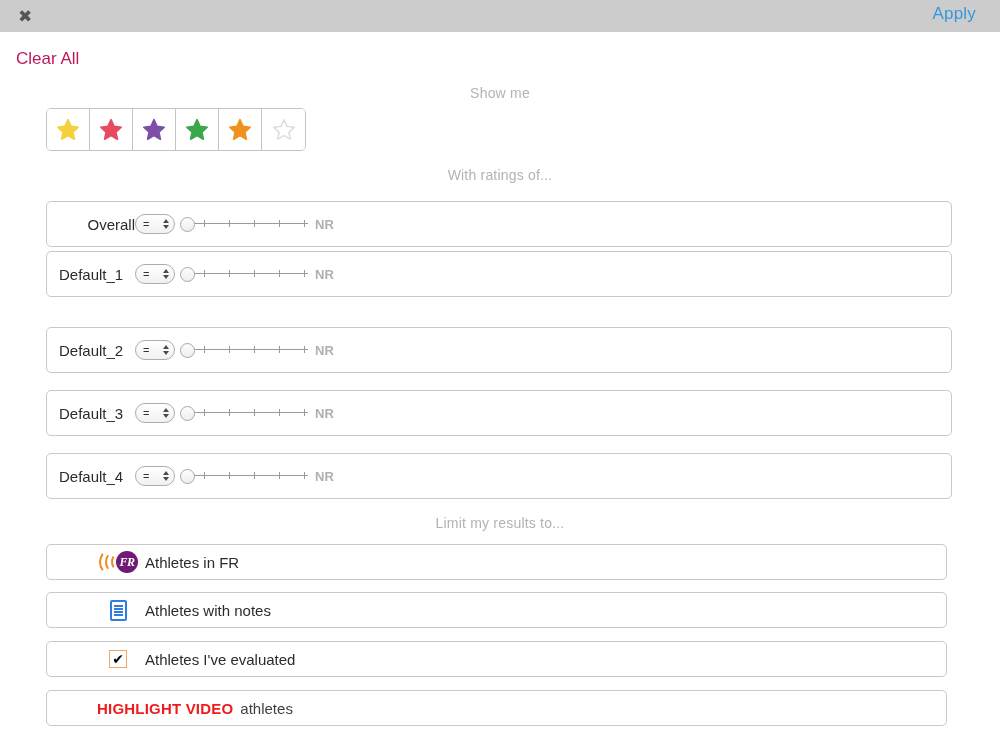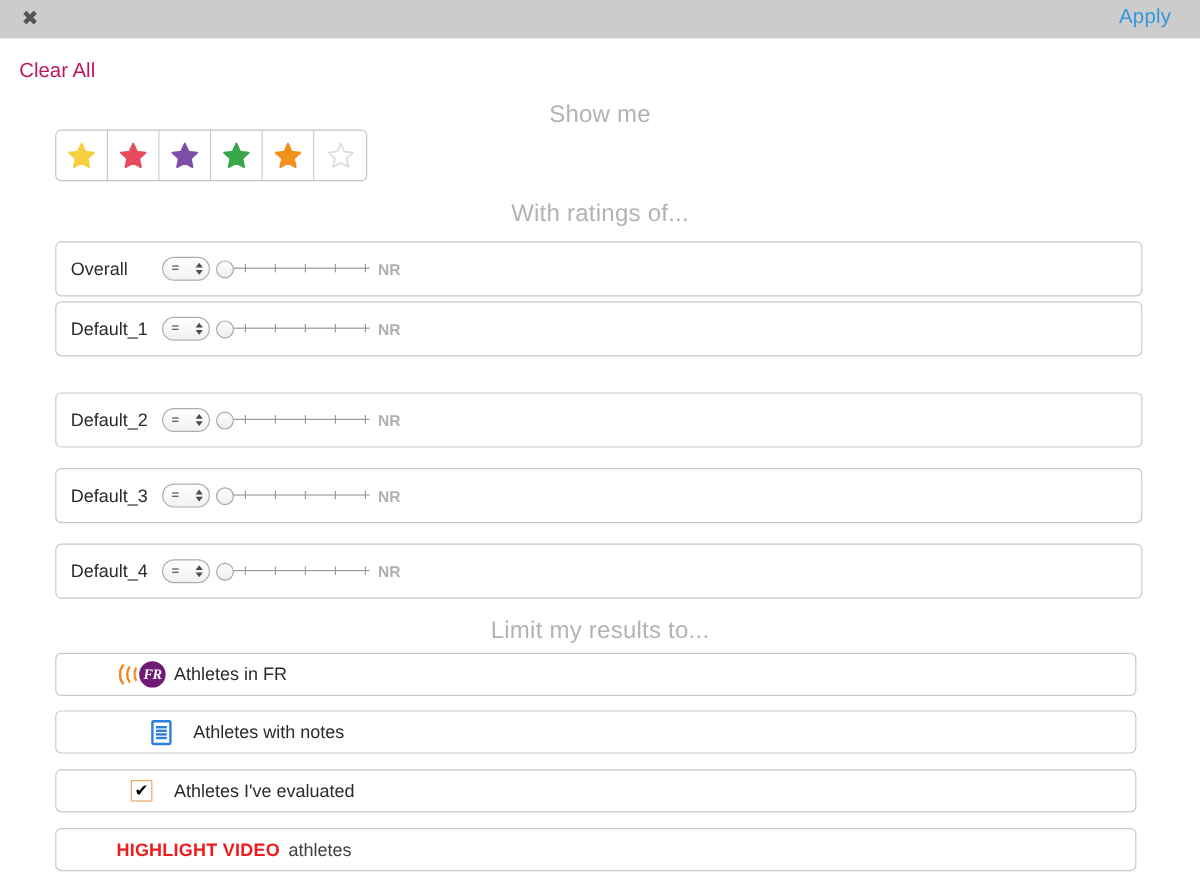--- a/index.html
+++ b/index.html
@@ -34,21 +34,21 @@
   
   .clear-all {
     position: absolute; left: 16px; top: 49px;
     color: #be185d; font-size: 17px; cursor: pointer;
   }
 
   
   .section-label {
     position: absolute;
     width: 1000px; text-align: center;
-    color: #b3b3b3; font-size: 20px;
+    color: #b3b3b3; font-size: 14px;
     letter-spacing: .2px;
   }
   #lbl-show    { top: 85px; }
   #lbl-ratings { top: 167px; }
   #lbl-limit   { top: 515px; }
 
   
   .star-group {
     position: absolute; left: 46px; top: 108px;
     height: 43px;
@@ -277,21 +277,21 @@
         <svg width="26" height="25" viewBox="0 0 24 24">
           <polygon points="12,2.6 14.9,9.0 21.8,9.8 16.7,14.5 18.1,21.3 12,17.9 5.9,21.3 7.3,14.5 2.2,9.8 9.1,9.0" fill="none" stroke="#dcdcdc" stroke-width="1.4" stroke-linejoin="round"></polygon>
         </svg>
       </span>
     </div>
   </div>
 
 <div class="section-label" id="lbl-ratings">With ratings of...</div>
 
 <div id="rating-rows-host">
-    <div class="rating-row" style="top: 201px;">
+    <div class="rating-row" style="top: 201px; text-align: right;">
       <div class="rating-label">Overall</div>
       <div class="op-select">
         <span class="op-text">=</span>
         <span class="op-arrows">
           <i class="up"></i>
           <i class="down"></i>
         </span>
       </div>
       <div class="slider-wrap">
         <div class="slider-knob"></div>
@@ -405,21 +405,21 @@
           <div class="wave w3"></div>
           <div class="wave w2"></div>
           <div class="wave w1"></div>
           <div class="disc">
             <span>FR</span>
           </div>
         </div>
       </div>
       <span class="limit-text">Athletes in FR</span>
     </div>
-    <div class="limit-row" style="top: 592px; padding-left: 16px;">
+    <div class="limit-row" style="top: 592px;">
       <div class="limit-icon">
         <div class="notes-icon">
           <i></i>
           <i></i>
           <i></i>
           <i></i>
         </div>
       </div>
       <span class="limit-text">Athletes with notes</span>
     </div>

